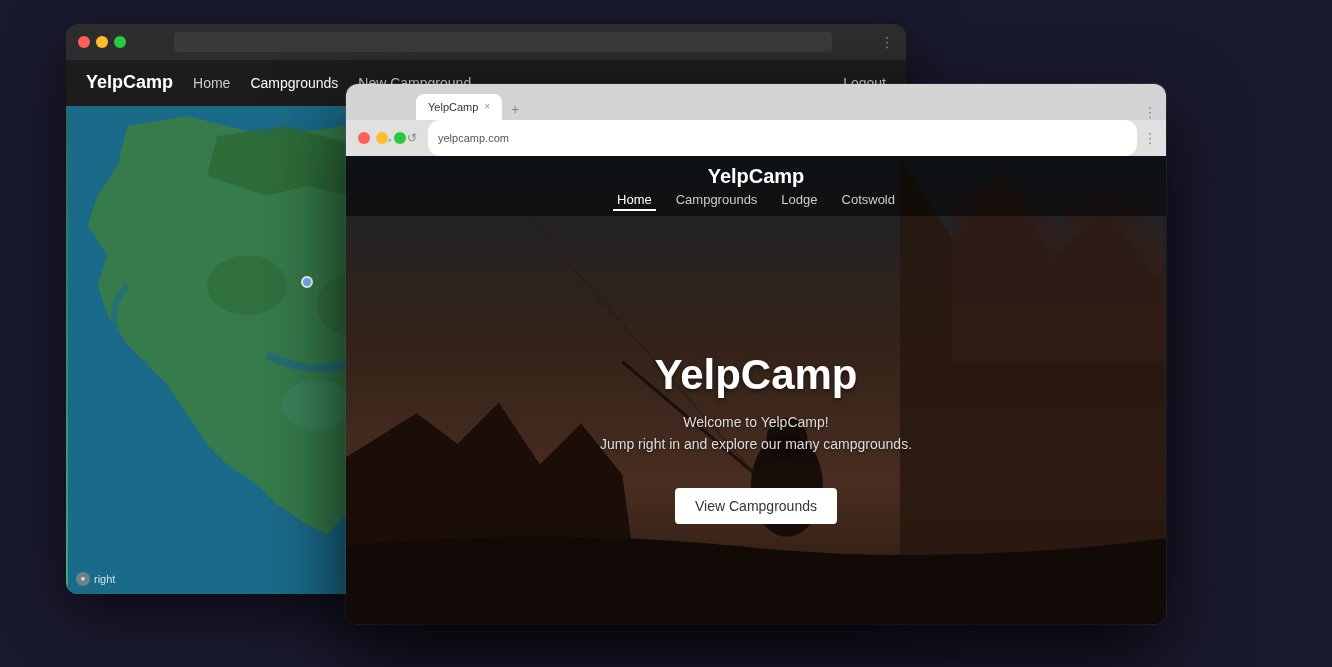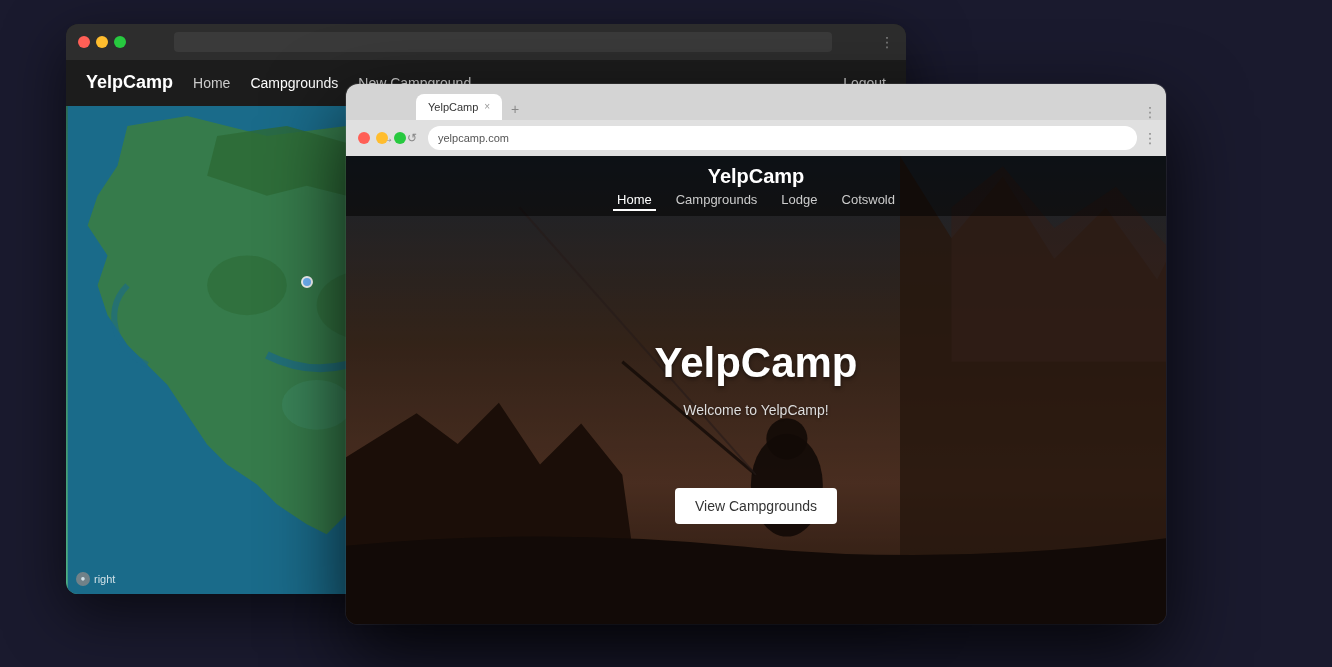--- a/index.html
+++ b/index.html
@@ -359,48 +359,47 @@
       font-size: 42px;
       font-weight: bold;
       margin-bottom: 12px;
       text-shadow: 0 2px 4px rgba(0,0,0,0.5);
     }
 
     .hero-subtitle {
       font-size: 14px;
       color: #ddd;
       line-height: 1.6;
-      margin-bottom: 24px;
+      margin-bottom: 32px;
       text-shadow: 0 1px 3px rgba(0,0,0,0.5);
     }
 
     .hero-btn {
       background: white;
       color: #333;
       border: none;
       padding: 10px 20px;
       border-radius: 4px;
       font-size: 14px;
       font-weight: 500;
       cursor: pointer;
-      margin-top: 20px;
     }
 
     .url-row {
       height: 36px;
       background: #e0e0e0;
       display: flex;
       align-items: center;
       padding: 0 8px;
       gap: 6px;
     }
 
     .url-input {
       flex: 1;
-      height: 24px;
+      height: 36px;
       background: white;
       border-radius: 12px;
       display: flex;
       align-items: center;
       padding: 0 10px;
       font-size: 11px;
       color: #555;
     }
 
     .three-dots {
@@ -555,21 +554,21 @@
             <a class="navbar-front-link">Campgrounds</a>
             <a class="navbar-front-link">Lodge</a>
             <a class="navbar-front-link">Cotswold</a>
           </div>
         </div>
 
         <div class="hero-content">
           <h1 class="hero-title">YelpCamp</h1>
           <p class="hero-subtitle">
             <span>Welcome to YelpCamp!</span><br>
-            <br>
+            <span>Jump right in and explore our many campgrounds.</span><br>
           </p>
           <button class="hero-btn">View Campgrounds</button>
         </div>
       </div>
     </div>
   </div>
 
 </div>
 
 </body></html>

